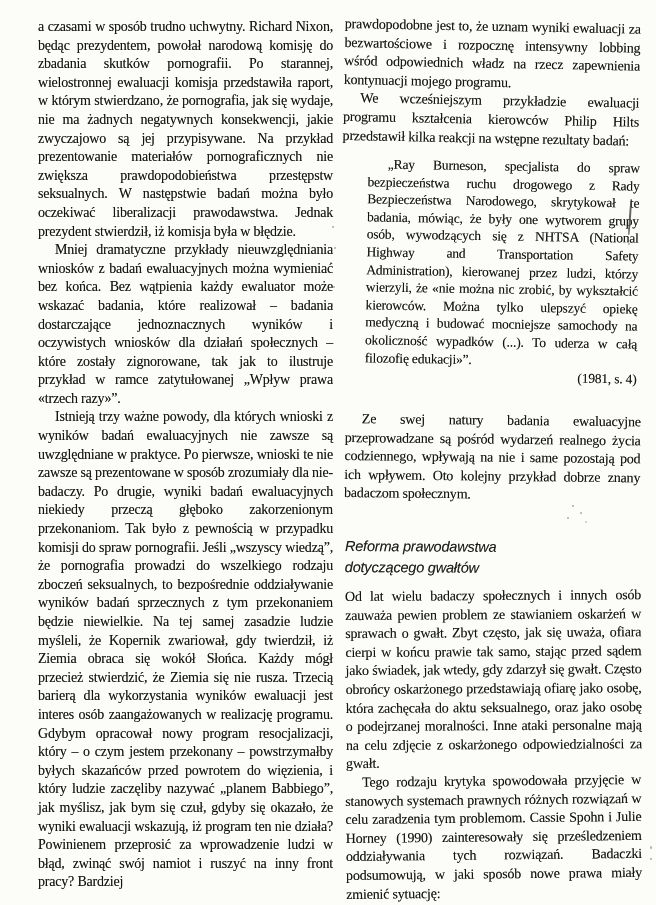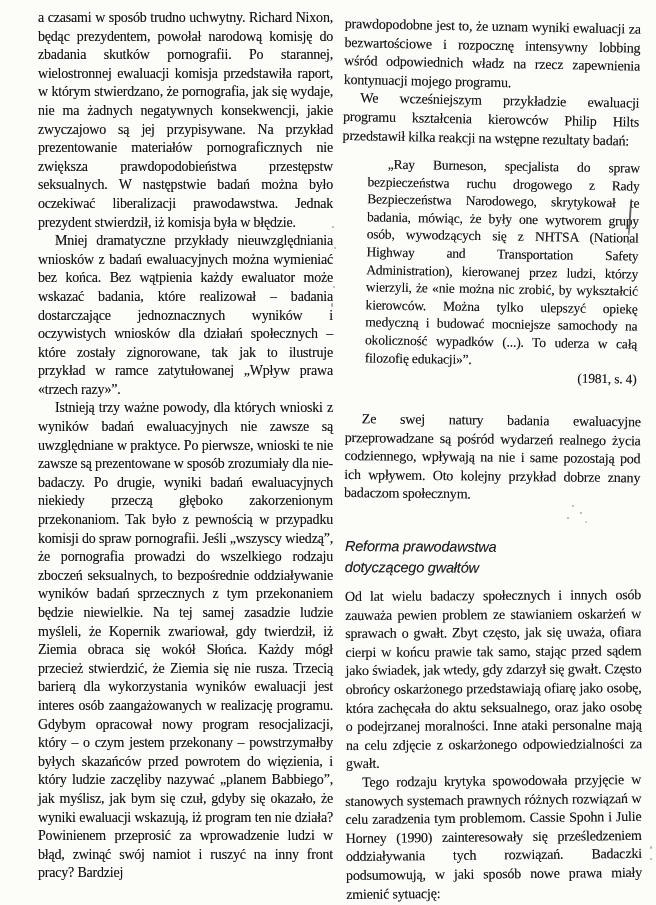--- a/index.html
+++ b/index.html
@@ -19,21 +19,21 @@
     position: absolute;
     inset: 0;
   }
   .column {
     position: absolute;
     top: 0;
   }
   .col-left {
     left: 38px;
     width: 295px;
-    top: 9px;
+    top: 18px;
     font-family: Liberation Serif, serif;
   }
   .col-right {
     left: 345px;
     width: 296px;
     top: 15px;
   }
   p.body-par {
     margin: 0;
     text-align: justify;

